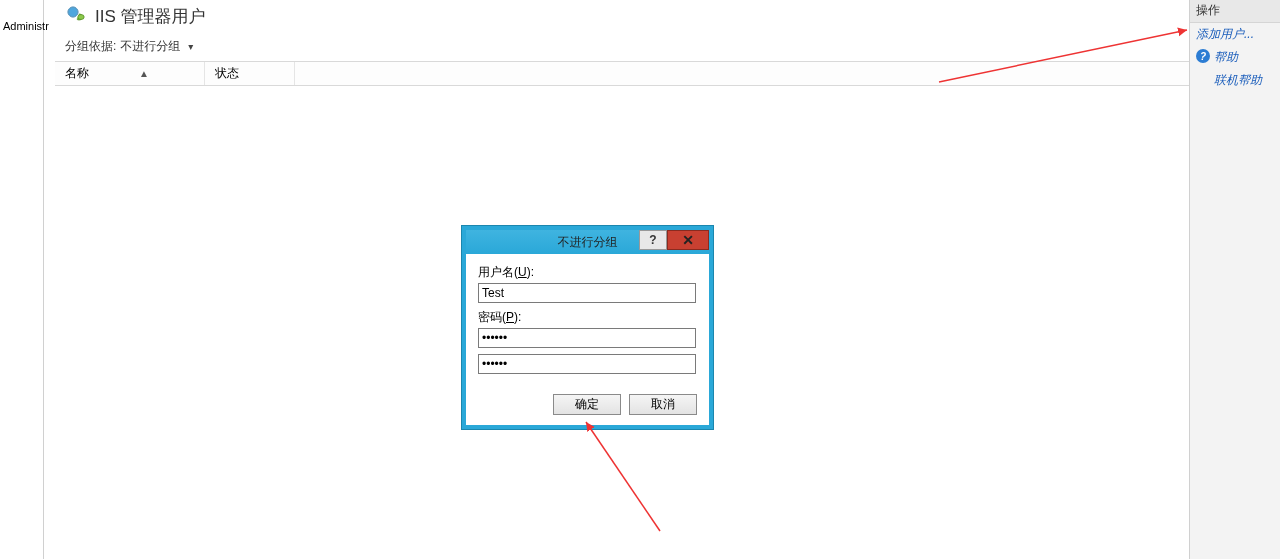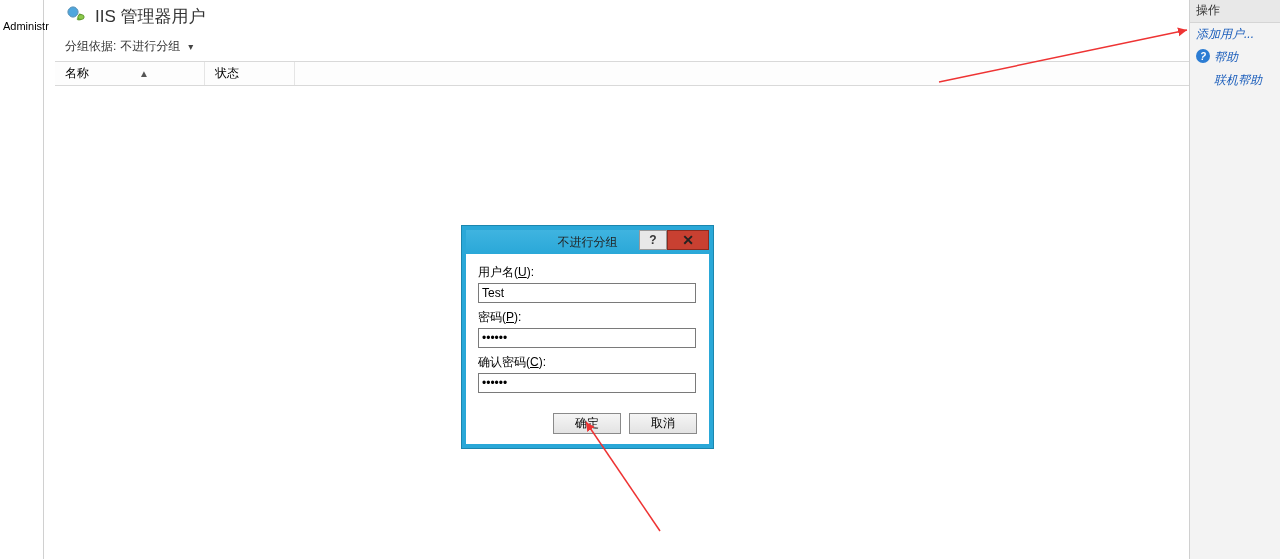--- a/index.html
+++ b/index.html
@@ -107,23 +107,20 @@
   </div>
   <div class="dialog-body">
     <div class="form-label">
       <span>用户名(</span><span class="mnemonic">U</span><span>):</span>
     </div>
     <input class="form-input" type="text" value="Test" style="">
     <div class="form-label">
       <span>密码(</span><span class="mnemonic">P</span><span>):</span>
     </div>
     <input class="form-input" type="text" value="••••••" style="">
-    <div class="form-label">
-      <span>确认密码(</span><span class="mnemonic">C</span><span>):</span>
-    </div>
     <input class="form-input" type="text" value="••••••" style="">
   </div>
   <div class="dialog-footer">
     <button class="dialog-action-btn">确定</button>
     <button class="dialog-action-btn">取消</button>
   </div>
 </div>
 
 <svg class="arrow-svg" style="left:580px; top:416px;" width="85" height="120">
   <defs>

